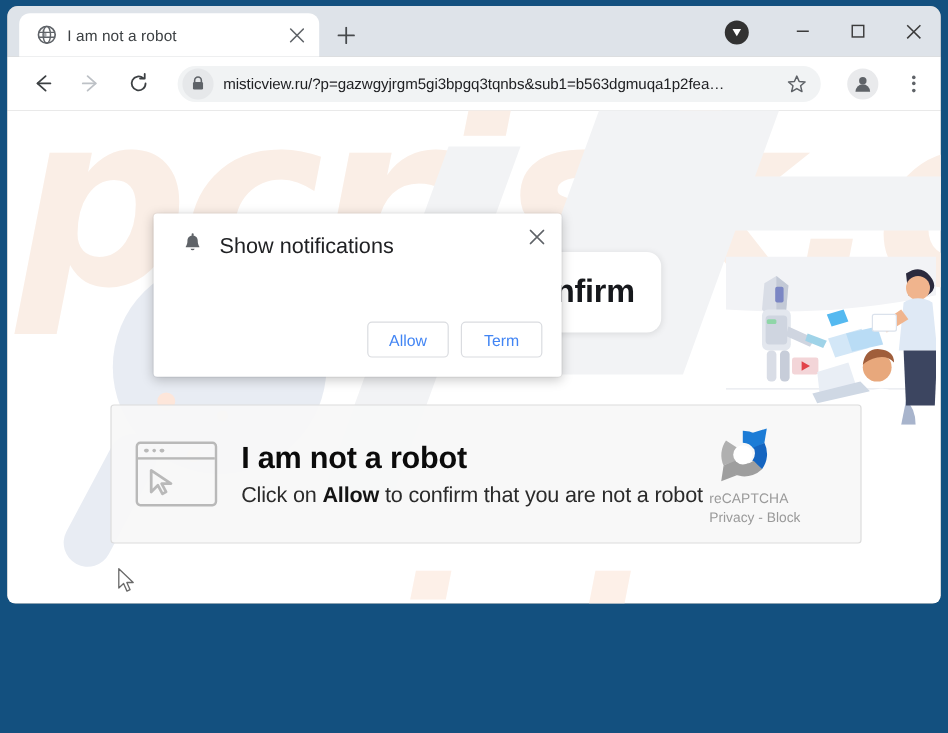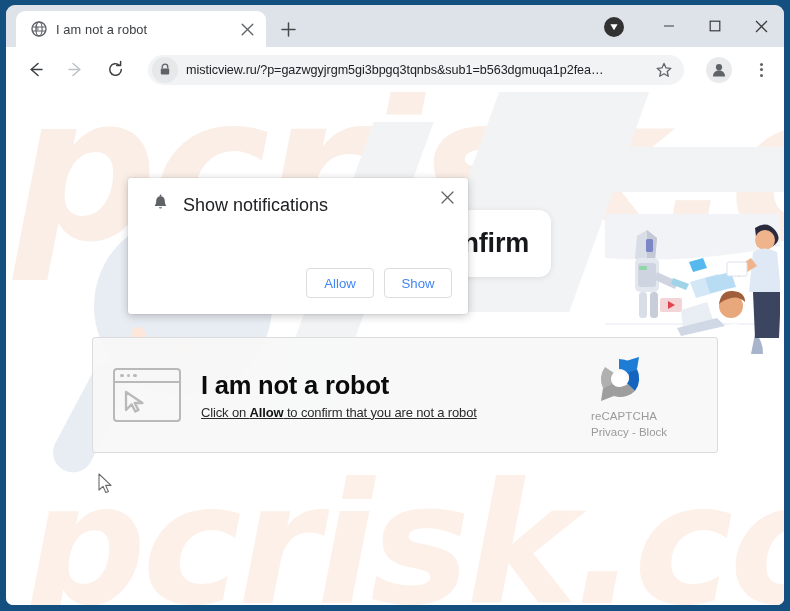--- a/index.html
+++ b/index.html
@@ -12,21 +12,21 @@
   #root {
     position: relative;
     width: 790px; height: 611px;
     background: #13507f;
   }
 
   
   .browser {
     position: absolute;
     left: 6px; top: 5px;
-    width: 778px; height: 600px;
+    width: 778px; height: 498px;
     background: #a3a3a3;
     border-radius: 9px 9px 7px 7px;
     overflow: hidden;
     display: flex; flex-direction: column;
   }
 
   
   .tabstrip {
     position: relative;
     height: 42px;
@@ -262,24 +262,23 @@
   .robot-texts { flex: 1; min-width: 0; }
   .robot-h1 {
     font-size: 25.5px;
     font-weight: 700;
     color: #0b0b0b;
     letter-spacing: -.2px;
     line-height: 1.18;
     margin-bottom: 4px;
   }
   .robot-sub {
-    font-size: 13px;
+    font-size: 18px;
     color: #2b2b2b;
     letter-spacing: -.15px;
-    text-decoration: underline;
   }
   .robot-sub b { font-weight: 700; color: #141414; }
   .recap {
     width: 100px; flex: none;
     display: flex; flex-direction: column;
     align-items: flex-start;
     margin-right: 8px;
   }
   .recap-name {
     font-size: 11.5px;
@@ -560,21 +559,21 @@
             <svg width="17" height="18" viewBox="0 0 17 18">
               <path d="M8.5 2.2c-2.6 0-4.3 2-4.3 4.5 0 3.6-1.4 4.4-1.4 5.3h11.4c0-.9-1.4-1.7-1.4-5.3 0-2.5-1.7-4.5-4.3-4.5z" fill="#5f6368"></path>
               <rect x="7.7" y="0.4" width="1.7" height="2.2" rx=".85" fill="#5f6368"></rect>
               <path d="M6.8 13.2a1.75 1.75 0 0 0 3.4 0z" fill="#5f6368"></path>
             </svg>
           </span>
           <span class="perm-row-label">Show notifications</span>
         </div>
         <div class="perm-actions">
           <button class="perm-btn">Allow</button>
-          <button class="perm-btn">Show</button>
+          <button class="perm-btn">Term</button>
         </div>
       </div>
 
       <div class="cursor">
         <svg width="16" height="22" viewBox="0 0 16 22">
           <path d="M1 1 L1 17 L5 13.3 L7.8 19.6 L10.4 18.4 L7.7 12.4 L13 12.4 Z" fill="#ffffff" stroke="#6a6a6a" stroke-width="1.1" stroke-linejoin="round"></path>
         </svg>
       </div>
 
     </div>

